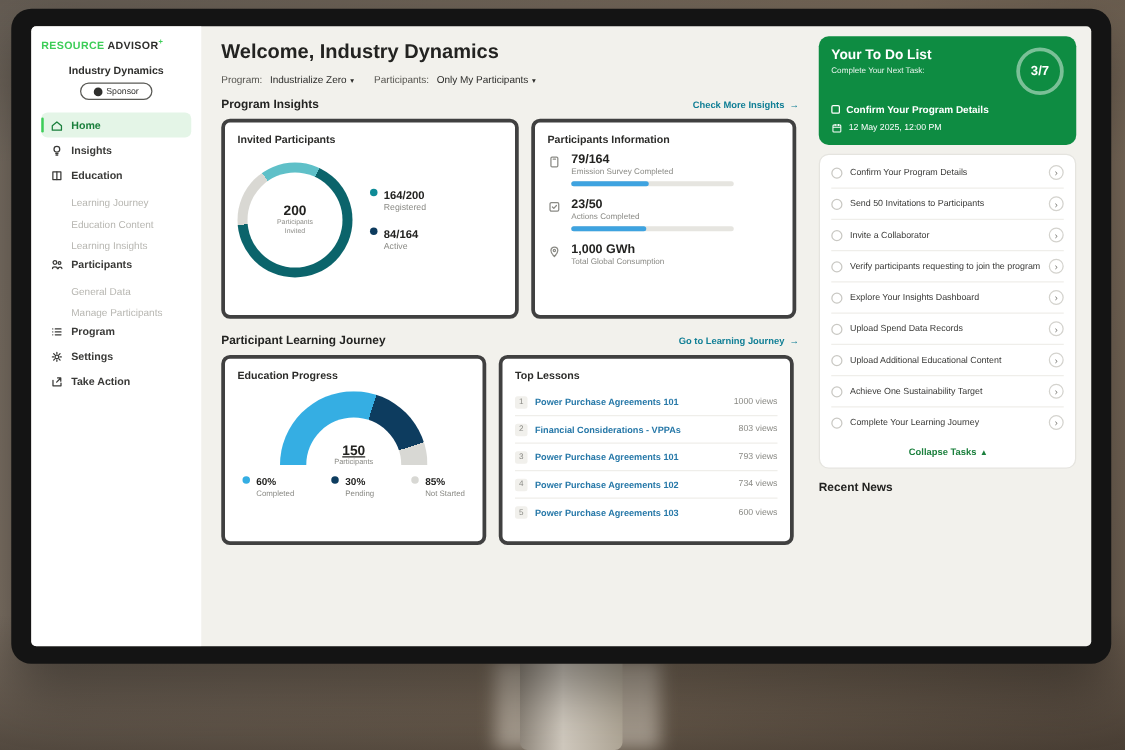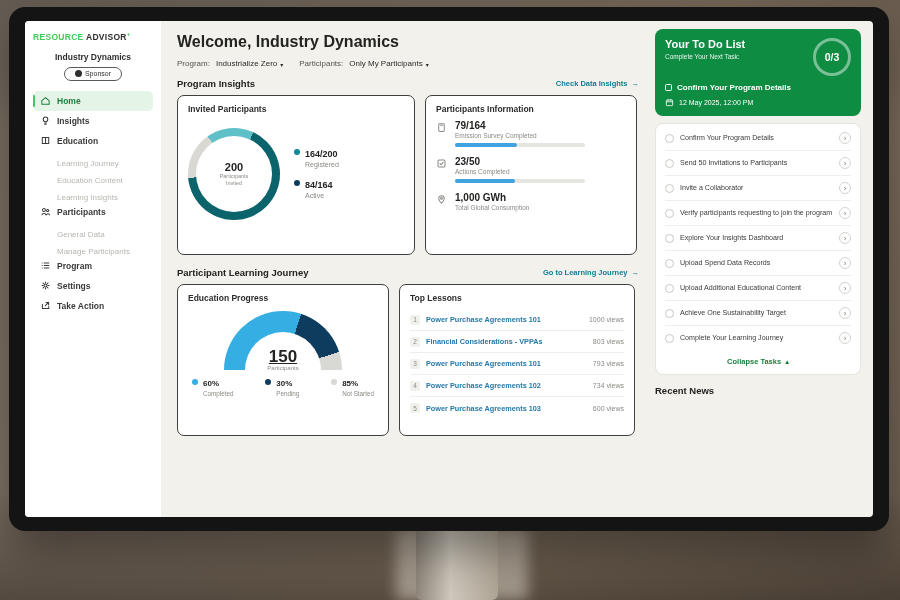--- a/index.html
+++ b/index.html
@@ -48,21 +48,21 @@
   
   .main { flex:1 1 auto; padding:12px 12px 12px 16px; min-width:0; }
   .welcome { font-size:16px; font-weight:bold; color:#232321; }
   .filters { display:flex; align-items:center; gap:6px; margin:8px 0 10px; font-size:8px; color:#55544f; }
   .fvalue { display:flex; align-items:flex-end; gap:3px; font-weight:normal; color:#2c2c2a; cursor:pointer; margin-right:10px; }
   .chev { font-size:6px; color:#2c2c2a; }
   .sec-row { display:flex; align-items:center; justify-content:space-between; margin-bottom:6px; }
   .sec-title { font-size:9.5px; font-weight:bold; color:#232321; }
   .sec-link { font-size:7.5px; font-weight:bold; color:#0f7e95; cursor:pointer; display:flex; gap:4px; align-items:center; }
   .cards { display:flex; gap:10px; }
-  .card { background:#fff; border:1px solid #404040; border-radius:7px; padding:8px 10px; }
+  .card { background:#fff; border:3px solid #404040; border-radius:7px; padding:8px 10px; }
   .card-title { font-size:8.5px; font-weight:bold; color:#2c2c2a; margin-bottom:6px; }
 
   
   .card-invited { width:238px; height:160px; }
   .inv-body { display:flex; align-items:center; gap:14px; padding-top:8px; }
   .donut { position:relative; width:92px; height:92px; border-radius:50%;
     background:conic-gradient(from -35deg,#5fc0c8 0 60deg,#0b646b 60deg 300deg,#d9d8d3 300deg 360deg); }
   .donut-r2 { position:absolute; inset:10px; border-radius:50%;
     background:conic-gradient(from -35deg,#0d4a55 0 185deg,#e4e3df 185deg 360deg); }
   .donut-hole { position:absolute; inset:8px; border-radius:50%; background:#fff;
@@ -86,21 +86,21 @@
   .bar-fill { height:4px; background:#3ea3e0; border-radius:2px; }
   .bar-fill.s0 { width:48%; } .bar-fill.s1 { width:46%; }
 
   
   .card-edu { width:212px; height:152px; }
   .gauge { position:relative; width:118px; height:60px; overflow:hidden; margin:8px auto 4px; }
   .gauge-arc { position:absolute; left:0; top:0; width:118px; height:118px; border-radius:50%;
     background:conic-gradient(from 270deg,#35aee3 0 108deg,#0d3c5f 108deg 162deg,#d8d8d4 162deg 180deg,transparent 180deg 360deg); }
   .gauge-hole { position:absolute; left:21px; top:21px; width:76px; height:76px; border-radius:50%; background:#fff; }
   .gauge-center { position:absolute; left:0; right:0; bottom:0; text-align:center; }
-  .gauge-val { font-size:17px; font-weight:bold; color:#232321; line-height:1;text-decoration:underline; }
+  .gauge-val { font-size:11px; font-weight:bold; color:#232321; line-height:1;text-decoration:underline; }
   .gauge-lab { font-size:6px; color:#8a8a85; }
   .edu-legend { display:flex; justify-content:space-between; padding:4px 4px 0; }
 
   
   .card-lessons { width:236px; height:152px; padding-bottom:4px; }
   .lesson { display:flex; align-items:center; gap:6px; height:22px; border-bottom:1px solid #efeeea; cursor:pointer; }
   .lesson:last-child { border-bottom:none; }
   .l-rank { width:10px; height:10px; background:#f1f0ec; border-radius:2px; font-size:6.5px;
     color:#8a8a85; display:flex; align-items:center; justify-content:center; flex:0 0 10px; }
   .l-title { flex:1 1 auto; font-size:7.3px; font-weight:bold; color:#2678a8; white-space:nowrap;
@@ -229,21 +229,21 @@
           <span>Participants:</span>
           <span class="fvalue">
             <span>Only My Participants</span>
             <span class="chev">▾</span>
           </span>
         </div>
 
         <div class="sec-row">
           <span class="sec-title">Program Insights</span>
           <span class="sec-link">
-            <span>Check Data Insights</span>
+            <span>Check More Insights</span>
             <span>→</span>
           </span>
         </div>
 
         <div class="cards">
 
           <div class="card card-invited">
             <div class="card-title">Invited Participants</div>
             <div class="inv-body">
               <div class="donut">
@@ -390,21 +390,21 @@
       </main>
 
       <section class="rightcol">
         <div class="todo-green">
           <div class="tg-row">
             <div>
               <div class="tg-title">Your To Do List</div>
               <div class="tg-sub">Complete Your Next Task:</div>
             </div>
             <div class="pc">
-              <span>0/3</span>
+              <span>3/7</span>
             </div>
           </div>
           <div class="tg-next">
             <span class="wcheck"></span>
             <span>Confirm Your Program Details</span>
           </div>
           <div class="tg-due">
             <svg viewBox="0 0 12 12">
                 <rect x="1.8" y="2.6" width="8.4" height="7.6" rx="1"></rect>
                 <path d="M1.8 5h8.4M4.2 1.6v2M7.8 1.6v2"></path>

